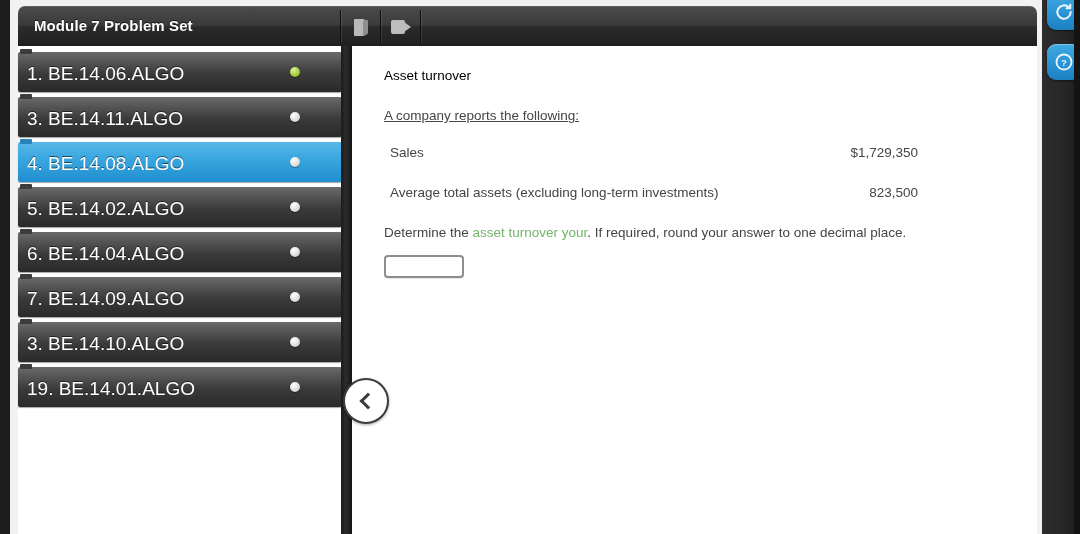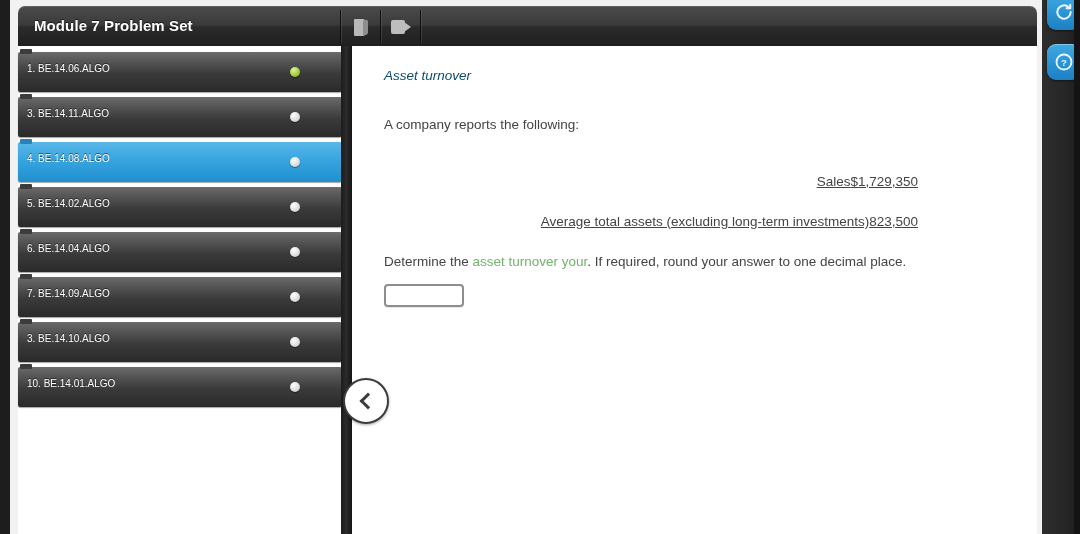--- a/index.html
+++ b/index.html
@@ -106,21 +106,21 @@
     background: linear-gradient(to bottom, #6b6b6b 0%, #5a5a5a 18%, #3a3a3a 55%, #2a2a2a 100%);
     border-radius: 2px;
     box-shadow: 0 1px 1px rgba(0,0,0,.35);
     cursor: pointer;
   }
   .li.sel {
     background: linear-gradient(to bottom, #59b7e8 0%, #3aa7e0 40%, #1f8fcf 100%);
   }
   .li .num-label {
     position: absolute; left: 9px; top: 11px;
-    color: #ffffff; font-size: 10px;
+    color: #ffffff; font-size: 19px;
     text-shadow: 0 -1px 0 rgba(0,0,0,.55);
     white-space: nowrap;
   }
   .li .dot {
     position: absolute; right: 42px; top: 15px;
     width: 10px; height: 10px; border-radius: 50%;
     background: radial-gradient(circle at 35% 30%, #ffffff 0%, #dcdcdc 60%, #b4b4b4 100%);
     box-shadow: 0 1px 1px rgba(0,0,0,.4);
   }
   .li .dot.done {
@@ -156,25 +156,25 @@
   
   .content {
     position: absolute; left: 334px; top: 40px;
     width: 685px; height: 488px;
     background: #ffffff;
     padding: 20px 26px 0 32px;
     color: #3a3a3a;
     font-size: 13.5px;
     line-height: 1.5;
   }
-  .c-title { margin-bottom: 29px; color: #0c4a6e; font-style: italic; }
-  .c-intro { margin-bottom: 36px; color: #444; }
+  .c-title { margin-bottom: 20px; color: #000000; }
+  .c-intro { margin-bottom: 16px; color: #444; text-decoration: underline; }
   .fact-row {
-    display: flex; justify-content: flex-end;
-    width: 534px; margin-bottom: 20px; color: #444; text-decoration: underline;
+    display: flex; justify-content: space-between;
+    width: 534px; margin-bottom: 20px; color: #444;
   }
   .fact-row .f-label { padding-left: 6px; }
   .fact-row .f-val { text-align: right; white-space: nowrap; }
   .c-question { margin-bottom: 12px; color: #444; }
   .c-question .link { color: #73b46b; }
   .answer-box {
     width: 80px; height: 23px;
     border: 2px solid #8d8d8d;
     border-radius: 4px;
     background: #fff;
@@ -268,21 +268,21 @@
           <span class="num-label">7.  BE.14.09.ALGO</span>
           <span class="dot"></span>
         </div>
         <div class="li">
           <span class="fold"></span>
           <span class="num-label">3.  BE.14.10.ALGO</span>
           <span class="dot"></span>
         </div>
         <div class="li">
           <span class="fold"></span>
-          <span class="num-label">10.  BE.14.01.ALGO</span>
+          <span class="num-label">19.  BE.14.01.ALGO</span>
           <span class="dot"></span>
         </div>
       </div>
 
     <div class="v-divider"></div>
 
     <div class="collapse-btn">
       <span class="chev"></span>
     </div>
 

